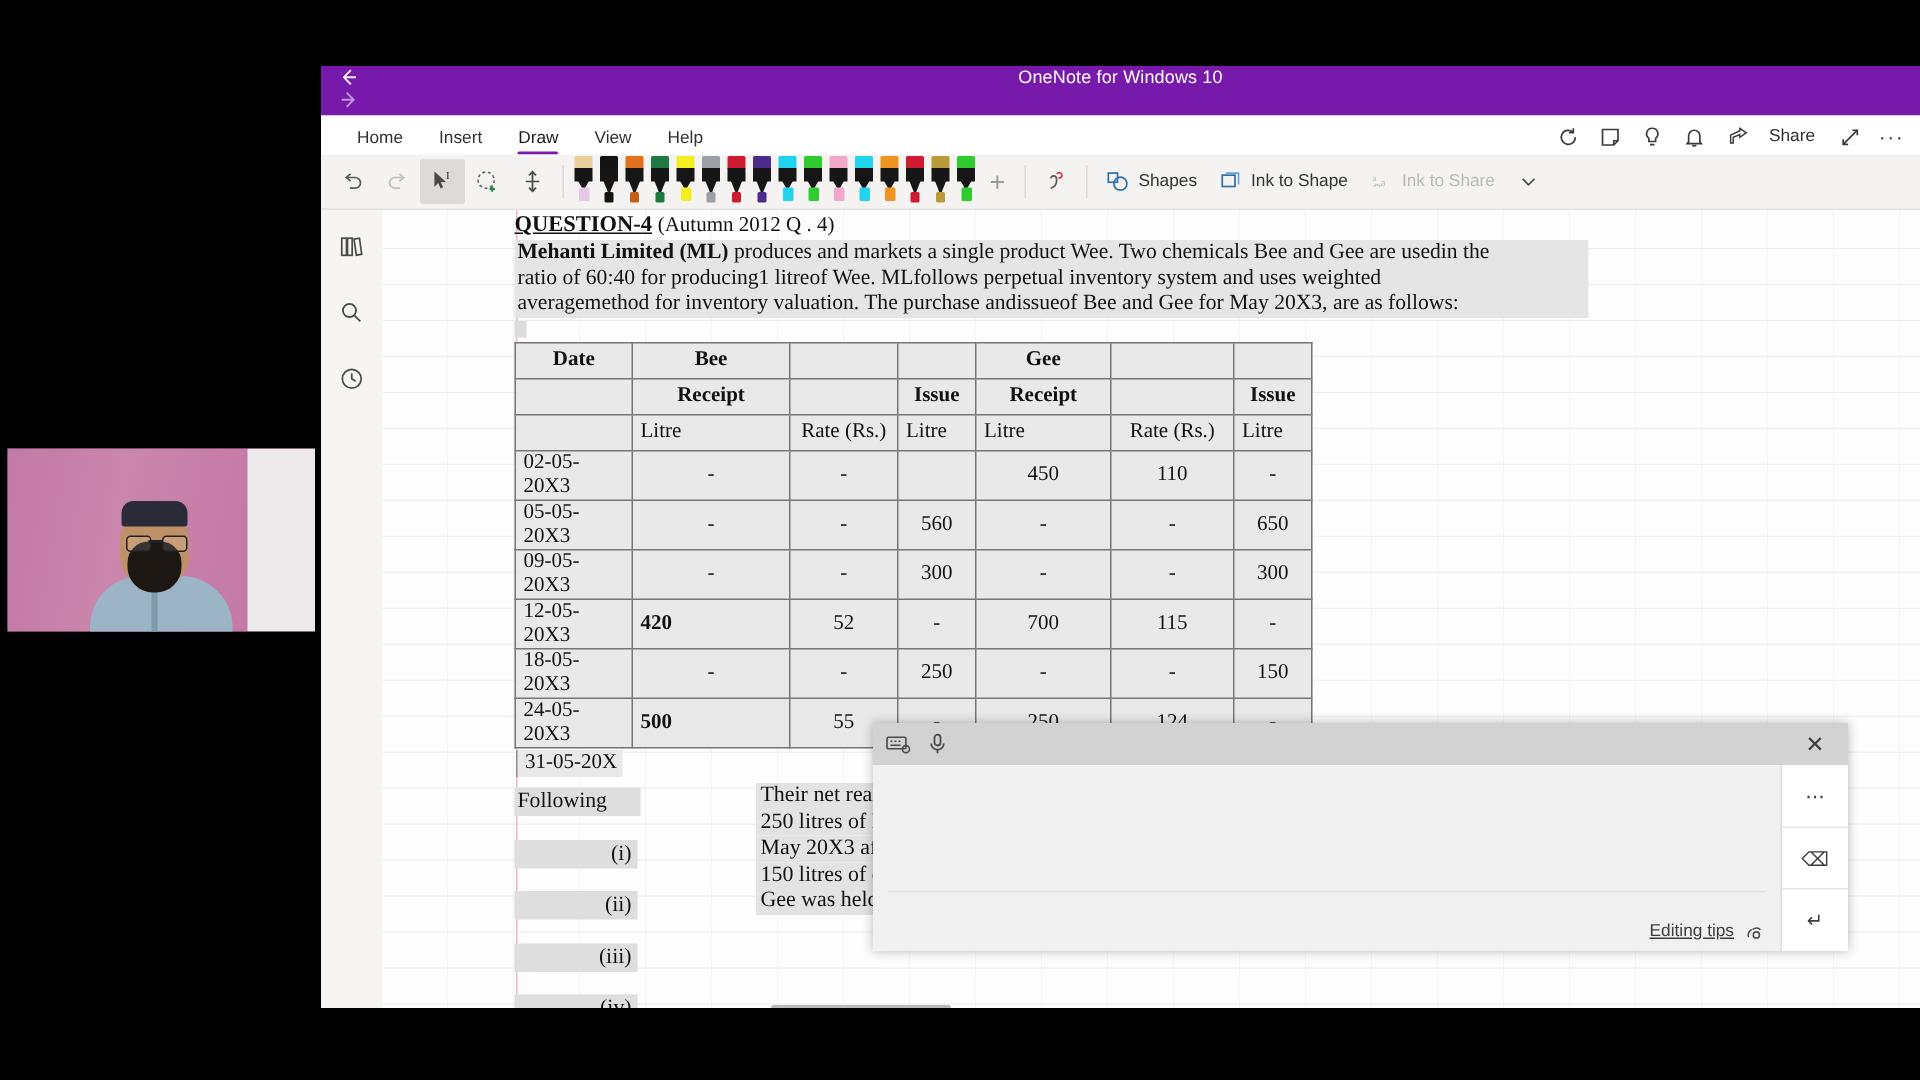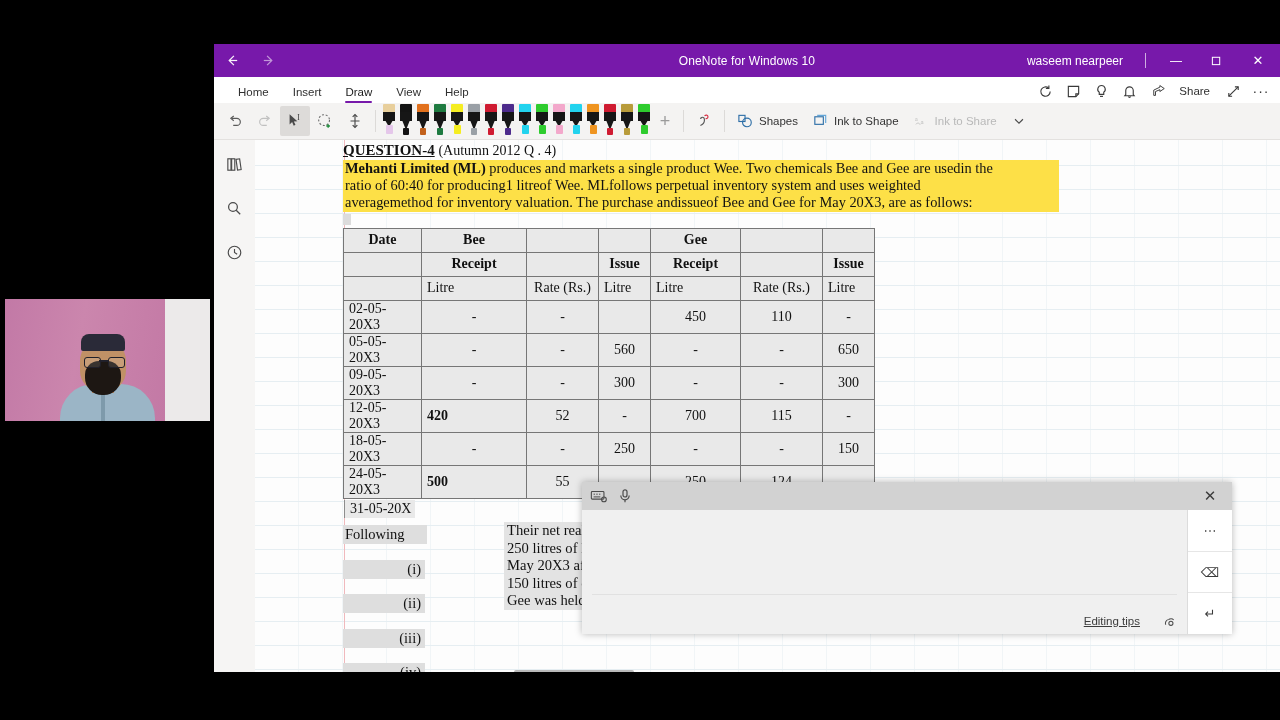--- a/index.html
+++ b/index.html
@@ -19,21 +19,21 @@
   #webcam .cap{position:absolute;left:76px;top:35px;width:44px;height:17px;background:#2a2a38;border-radius:8px 8px 2px 2px;}
   #webcam .beard{position:absolute;left:80px;top:62px;width:36px;height:34px;background:#1d1713;border-radius:14px 14px 17px 17px;}
   #webcam .glass{position:absolute;top:58px;width:15px;height:9px;border:1.6px solid #20202a;border-radius:3px;background:rgba(255,255,255,.12);}
   #webcam .glassL{left:79px;} #webcam .glassR{left:103px;}
   #webcam .bridge{position:absolute;left:94px;top:61px;width:9px;height:1.6px;background:#20202a;}
 
   
   #app{position:absolute;left:214px;top:44px;width:1066px;height:628px;background:#fff;overflow:hidden;}
 
   
-  .titlebar{position:relative;height:33px;background:#7719aa;color:#fff;display:flex;align-items:center;}
+  .titlebar{position:relative;height:33px;background:#7719aa;color:#fff;display:flex;flex-direction:column;}
   .nav-btn{width:36px;height:33px;display:flex;align-items:center;justify-content:center;font-size:15px;color:#fff;opacity:.95;}
   .nav-btn.dim{opacity:.55;}
   .title-text{position:absolute;left:0;right:0;text-align:center;font-size:12px;letter-spacing:.1px;pointer-events:none;}
   .tb-right{margin-left:auto;display:flex;align-items:center;height:33px;}
   .user-name{font-size:12px;padding:0 12px;white-space:nowrap;}
   .tb-sep{width:1px;height:15px;background:rgba(255,255,255,.65);margin:0 10px;}
   .win-btn{width:40px;height:33px;display:flex;align-items:center;justify-content:center;font-size:12px;color:#fff;}
   .win-btn.close{width:44px;font-size:13px;}
 
   
@@ -74,21 +74,21 @@
     background-image:repeating-linear-gradient(to bottom, transparent 0 23px, #dfe9ef 23px 24px),
                      repeating-linear-gradient(to right, transparent 0 43px, #eef3f6 43px 44px);
     background-position:0 2px,0 0;opacity:.75;}
   .marginline{position:absolute;left:89px;top:0;bottom:0;width:1px;background:#f0b9bd;}
   .content{position:absolute;left:86px;top:2px;right:4px;}
 
   .qhead{font-family:"Liberation Serif",serif;font-size:15px;color:#111;margin:0 0 1px 2px;}
   .qhead b{font-weight:bold;text-decoration:underline;}
   .qhead .yr{font-weight:normal;font-size:14px;}
   .para{font-family:"Liberation Serif",serif;font-size:14.4px;line-height:17.2px;color:#121212;
-        background:#fde047;margin:0 0 0 2px;padding:0 2px;max-width:712px;}
+        background:#e5e5e5;margin:0 0 0 2px;padding:0 2px;max-width:712px;}
   .para b{font-weight:bold;}
   .caretbox{width:8px;height:11px;background:#dcdcdc;margin:2px 0 3px 2px;}
 
   
   table.inv{border-collapse:collapse;font-family:"Liberation Serif",serif;font-size:14px;color:#111;
             margin-left:2px;background:#e9e9e9;table-layout:fixed;}
   table.inv td{border:1px solid #767676;height:23px;padding:0 5px;background:#e9e9e9;}
   table.inv td.hd{text-align:center;font-weight:bold;}
   table.inv td.num{text-align:center;}
   table.inv td.lft{text-align:left;}
@@ -110,21 +110,21 @@
 
   
   #inkpanel{position:absolute;left:368px;top:438px;width:650px;height:152px;
             box-shadow:0 0 7px rgba(0,0,0,.28);background:#f2f2f2;}
   .ink-top{height:28px;background:#d2d2d2;display:flex;align-items:center;padding:0 4px;}
   .ink-ic{width:26px;height:24px;display:flex;align-items:center;justify-content:center;color:#4b4b4b;}
   .ink-close{margin-left:auto;width:36px;height:28px;display:flex;align-items:center;justify-content:center;color:#3b3b3b;font-size:15px;}
   .ink-main{display:flex;height:124px;}
   .ink-write{flex:1;background:#f0f0f0;position:relative;border-right:1px solid #dcdcdc;}
   .ink-write .guide{position:absolute;left:10px;right:10px;top:84px;height:1px;background:#e1e1e1;}
-  .ink-tips{position:absolute;right:10px;bottom:6px;display:flex;align-items:center;gap:22px;}
+  .ink-tips{position:absolute;right:10px;bottom:6px;display:flex;align-items:center;gap:6px;}
   .ink-tips a{font-size:11.5px;color:#3c3c3c;text-decoration:underline;}
   .ink-side{width:44px;display:flex;flex-direction:column;background:#fff;}
   .ink-btn{flex:1;display:flex;align-items:center;justify-content:center;border-bottom:1px solid #e6e6e6;color:#3a3a3a;font-size:13px;}
   .ink-btn:last-child{border-bottom:none;}
 
   .hscroll{position:absolute;left:259px;bottom:-1px;width:120px;height:4px;background:#b9b9b9;border-radius:2px;}
 </style>
 </head>
 <body>
 

